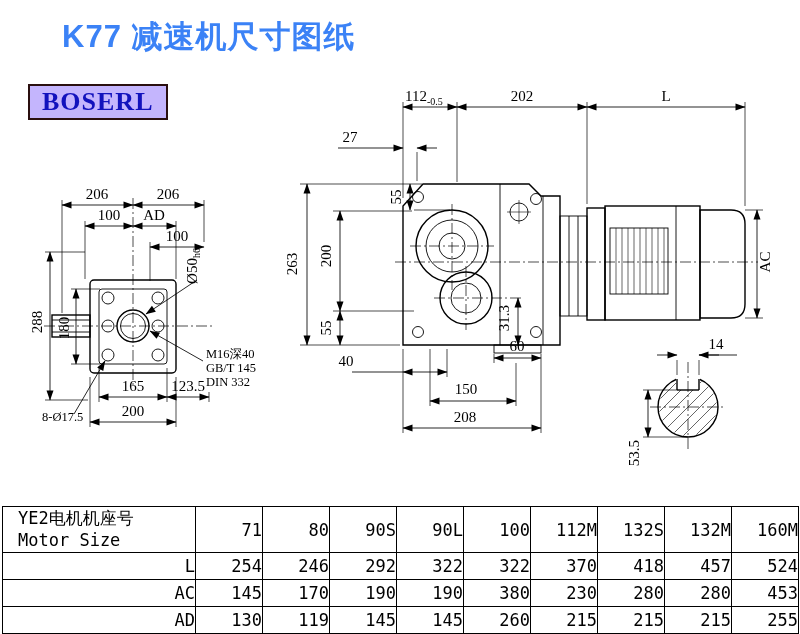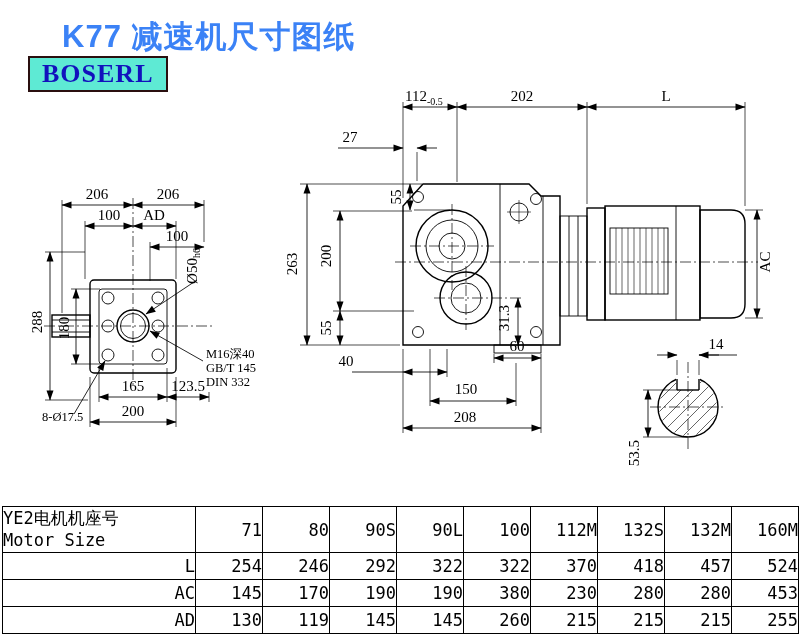--- a/index.html
+++ b/index.html
@@ -2,41 +2,41 @@
 <html><head>
 <meta charset="utf-8">
 <style>
   * { margin:0; padding:0; box-sizing:border-box; }
   html,body { background:#ffffff; }
   body { width:800px; height:634px; overflow:hidden; font-family:"Liberation Sans", sans-serif; }
   .page { position:relative; width:800px; height:634px; background:#ffffff; }
 
   .title { position:absolute; left:62px; top:16px; font-size:31px; font-weight:bold; color:#3b82f6;
            letter-spacing:1px; font-family:"Liberation Sans", sans-serif; white-space:nowrap; }
-  .logo  { position:absolute; left:28px; top:56px; border:2px solid #2a0f0f; background:#5eead4; padding:1px 12px; }
+  .logo  { position:absolute; left:28px; top:84px; border:2px solid #2a0f0f; background:#c4b5fd; padding:1px 12px; }
   .logo-text { font-family:"Liberation Serif", serif; font-weight:bold; font-size:26px; color:#1212bd; letter-spacing:1px; }
 
   svg.drawing { position:absolute; left:0; top:0; }
   .ol  { stroke:#000; stroke-width:1.4; fill:none; }
   .o2  { stroke:#000; stroke-width:0.9; fill:none; }
   .thin{ stroke:#000; stroke-width:0.6; fill:none; }
   .dl  { stroke:#000; stroke-width:0.85; fill:none; }
   .ext { stroke:#000; stroke-width:0.7; fill:none; }
   .cl  { stroke:#000; stroke-width:0.7; fill:none; stroke-dasharray:11 3 2 3; }
   text.dim  { font-family:"Liberation Serif", serif; font-size:15px; fill:#000; }
   text.dims { font-family:"Liberation Serif", serif; font-size:12.5px; fill:#000; }
   .tol { font-size:10px; }
 
   table.spec { position:absolute; left:2px; top:506px; width:796px; border-collapse:collapse;
                table-layout:fixed; color:#000; font-family:"DejaVu Sans Mono", monospace; }
   .spec th, .spec td { border:1px solid #000; text-align:right; vertical-align:middle;
                        font-weight:normal; font-size:17px; padding:0; }
   .spec tr.hdr { height:46px; }
   .spec tr.datarow { height:27px; }
-  .spec .label-cell { text-align:left; padding-left:0; line-height:1.25; }
+  .spec .label-cell { text-align:left; padding-left:15px; line-height:1.25; }
 </style>
 </head>
 <body>
 
 <div class="page">
 
   <svg class="drawing" width="800" height="505" viewBox="0 0 800 505">
     <defs>
       <marker id="arw" viewBox="0 0 11 9" markerWidth="11" markerHeight="9" refX="10" refY="4.5" orient="auto-start-reverse" markerUnits="userSpaceOnUse">
         <path d="M0.5,1 L10.5,4.5 L0.5,8 Z" fill="#000"></path>

